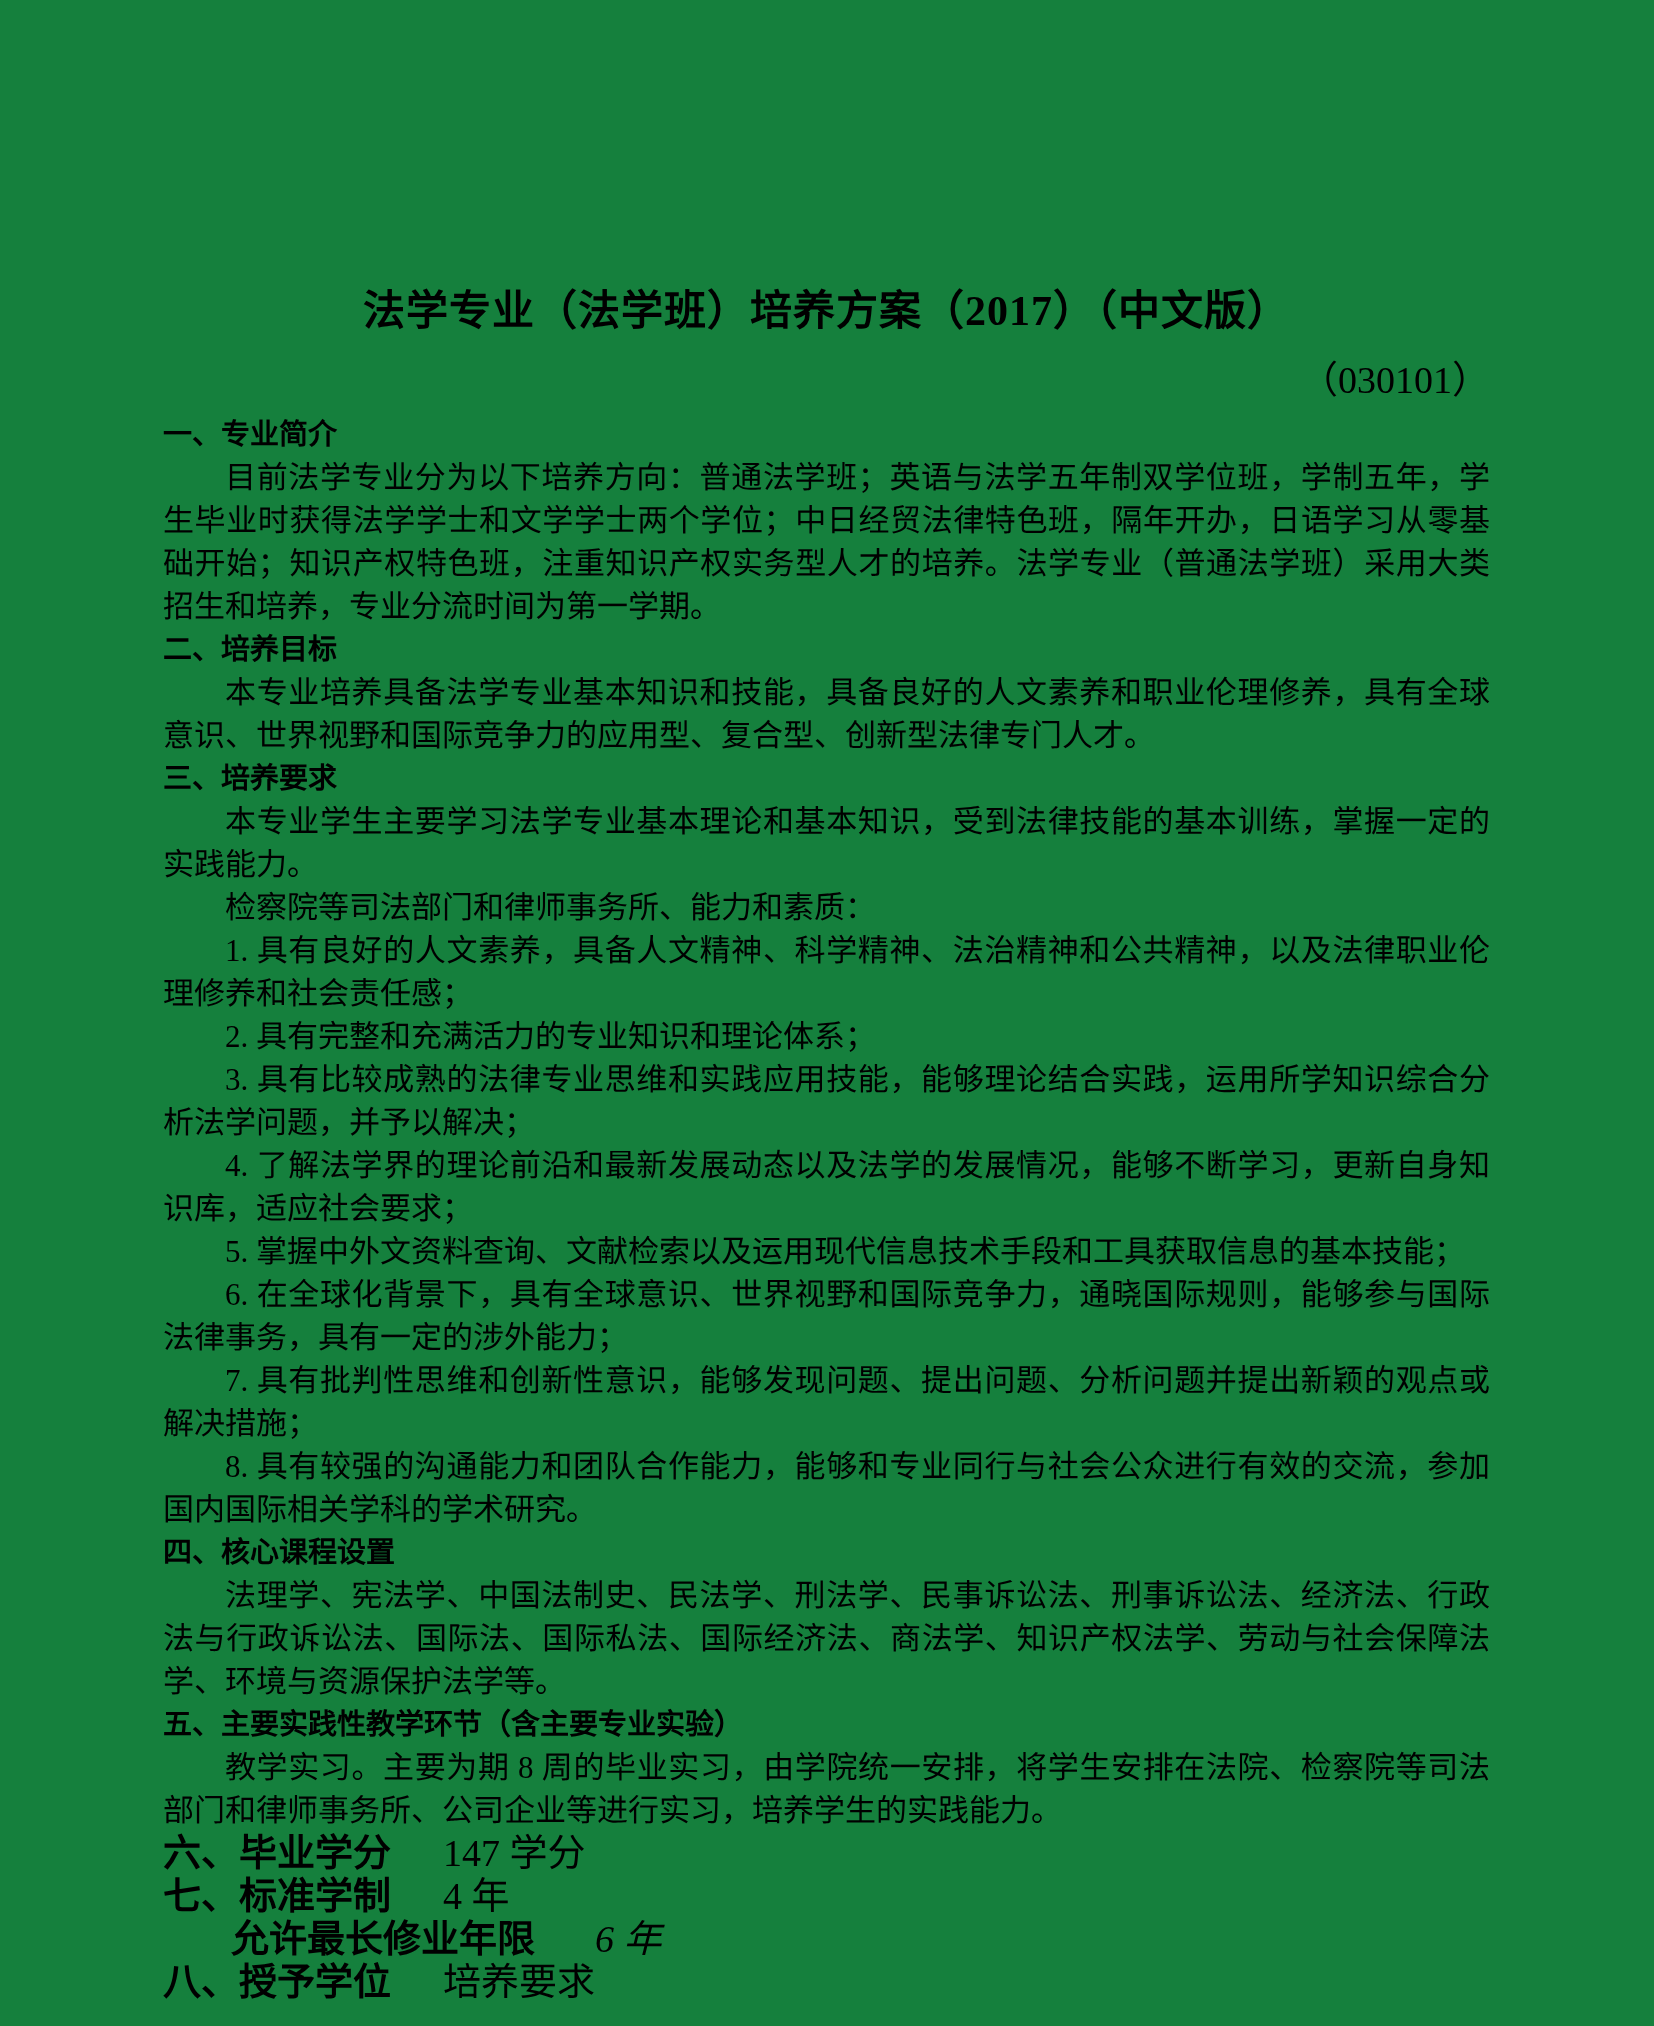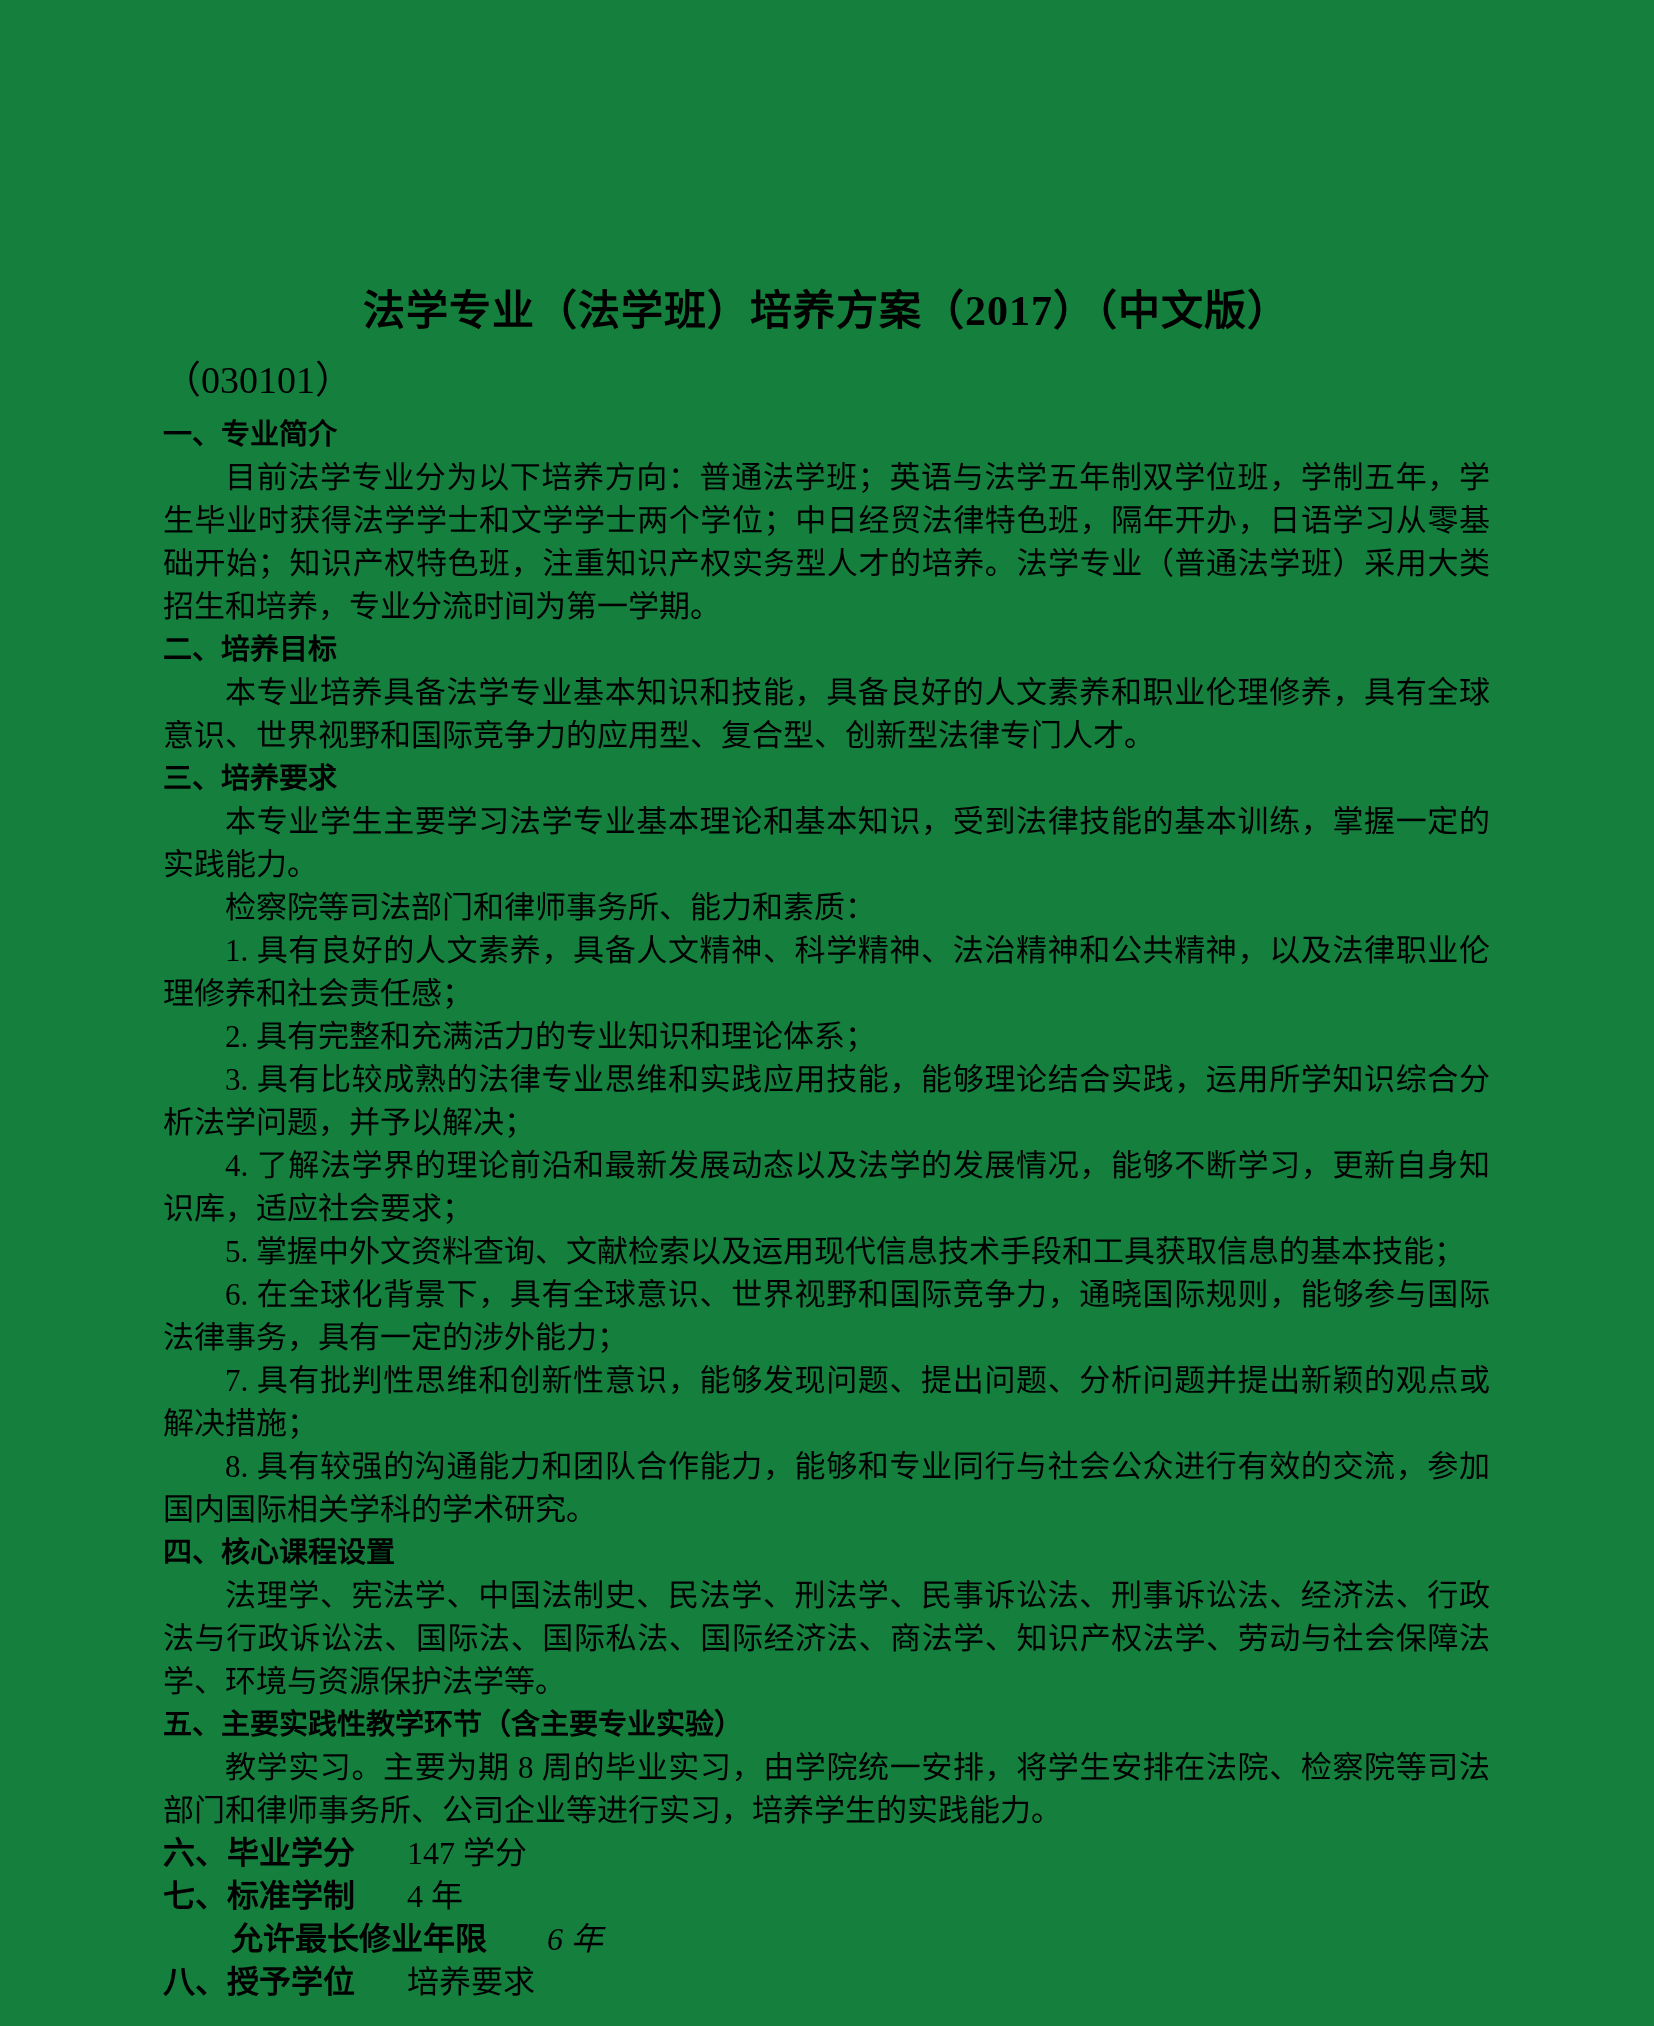--- a/index.html
+++ b/index.html
@@ -20,38 +20,38 @@
   .doc-title {
     font-size: 42px;
     line-height: 56px;
     font-weight: bold;
     text-align: center;
     letter-spacing: 1px;
   }
   .doc-code {
     font-size: 38px;
     line-height: 50px;
-    text-align: left;
+    text-align: right;
     margin-top: 16px;
     margin-bottom: 8px;
   }
   .sec-heading {
     font-size: 29px;
     line-height: 43px;
     font-weight: bold;
     text-align: left;
   }
   .para {
     font-size: 31px;
     line-height: 43px;
     text-align: justify;
     text-indent: 2em;
   }
   .fact {
-    font-size: 32px;
+    font-size: 38px;
     line-height: 43px;
     white-space: nowrap;
   }
   .fact .fact-label { font-weight: bold; }
   .fact .fact-value { margin-left: 52px; }
   .fact.fact-indent .fact-label { margin-left: 68px; }
   .fact.fact-indent .fact-value { margin-left: 60px; font-style: italic; }
 </style>
 </head>
 <body>

